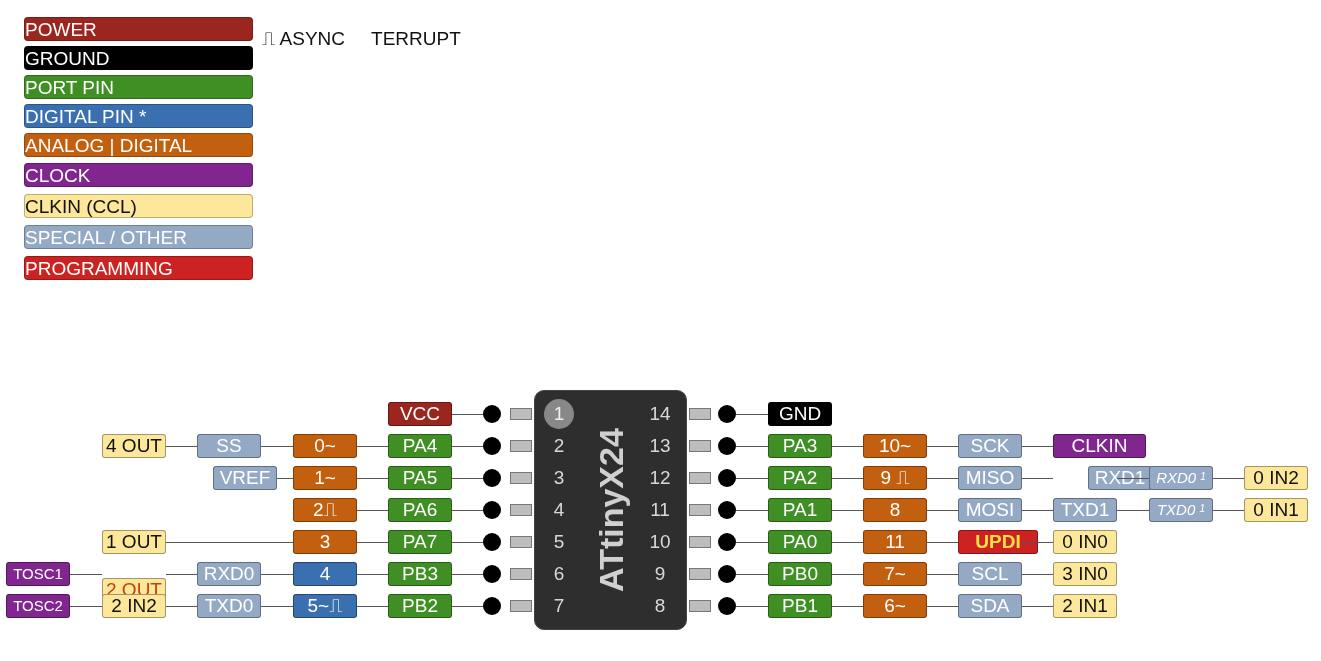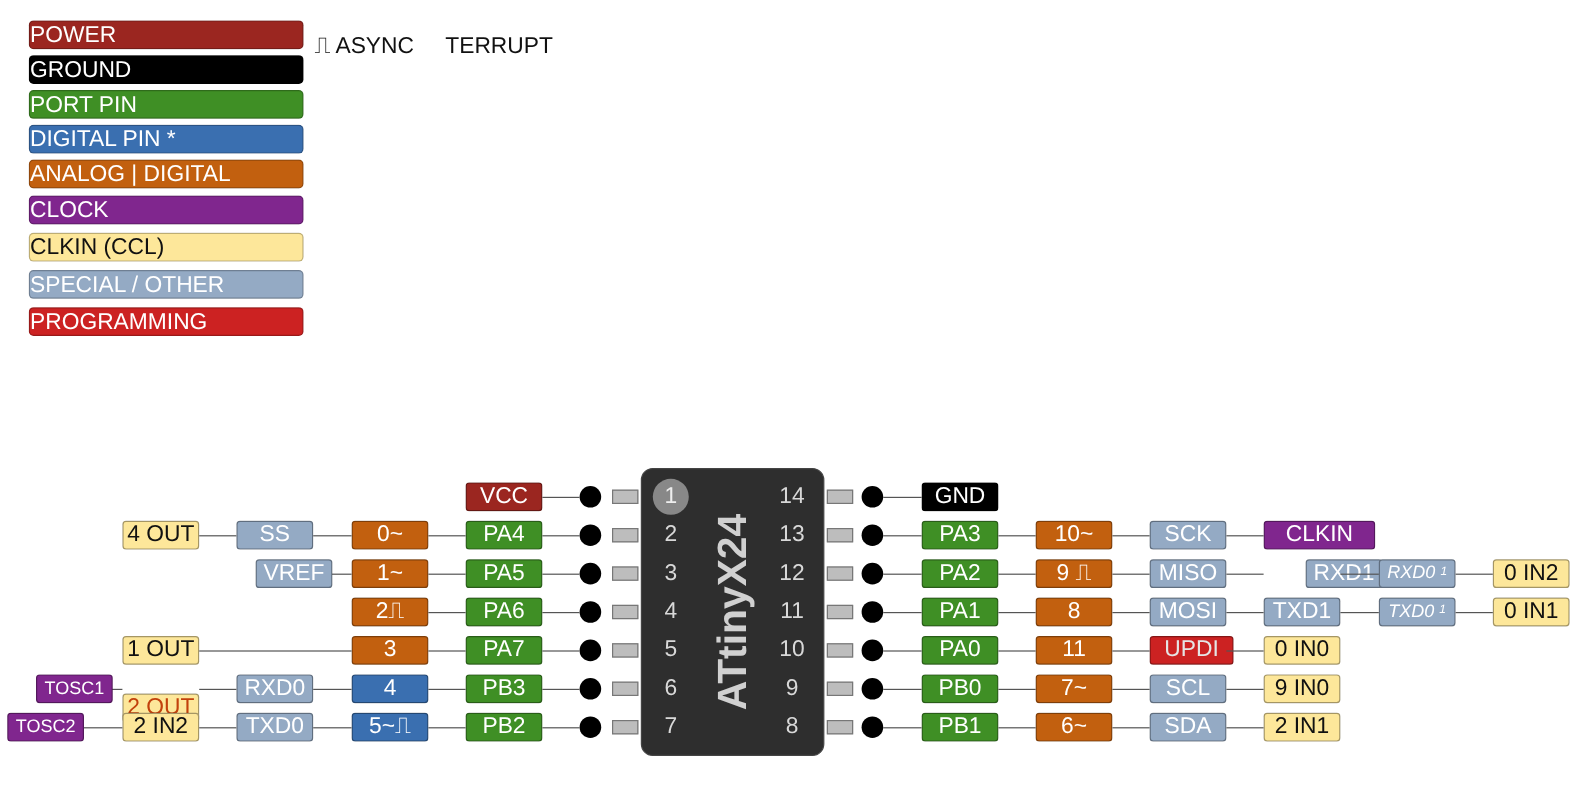--- a/index.html
+++ b/index.html
@@ -89,21 +89,21 @@
     <div class="dot" style="left: 483px; top: 565px;"></div>
     <div class="wire" style="left: 452px; top: 574px; width: 31px;"></div>
     <div class="lbl" style="left: 388px; top: 562px; width: 64px; background: rgb(63, 143, 37); color: rgb(255, 255, 255);">PB3</div>
     <div class="wire" style="left: 357px; top: 574px; width: 31px;"></div>
     <div class="lbl" style="left: 293px; top: 562px; width: 64px; background: rgb(58, 111, 176); color: rgb(255, 255, 255);">4</div>
     <div class="wire" style="left: 261px; top: 574px; width: 32px;"></div>
     <div class="lbl" style="left: 197px; top: 562px; width: 64px; background: rgb(148, 170, 196); color: rgb(255, 255, 255);">RXD0</div>
     <div class="wire" style="left: 166px; top: 574px; width: 31px;"></div>
     <div class="lbl" style="left: 102px; top: 578px; width: 64px; background: rgb(253, 231, 154); color: #c2410c;">2 OUT</div>
     <div class="wire" style="left: 70px; top: 574px; width: 32px;"></div>
-    <div class="lbl small" style="left: 6px; top: 562px; width: 64px; background: rgb(128, 38, 142); color: rgb(255, 255, 255); margin-left: 24px;">TOSC1</div>
+    <div class="lbl small" style="left: 6px; top: 562px; width: 64px; background: rgb(128, 38, 142); color: rgb(255, 255, 255);">TOSC1</div>
     <div class="pinnum" style="left: 539px; top: 563px;">6</div>
     <div class="leg" style="left: 510px; top: 600px;"></div>
     <div class="dot" style="left: 483px; top: 597px;"></div>
     <div class="wire" style="left: 452px; top: 606px; width: 31px;"></div>
     <div class="lbl" style="left: 388px; top: 594px; width: 64px; background: rgb(63, 143, 37); color: rgb(255, 255, 255);">PB2</div>
     <div class="wire" style="left: 357px; top: 606px; width: 31px;"></div>
     <div class="lbl" style="left: 293px; top: 594px; width: 64px; background: rgb(58, 111, 176); color: rgb(255, 255, 255);">5~⎍</div>
     <div class="wire" style="left: 261px; top: 606px; width: 32px;"></div>
     <div class="lbl" style="left: 197px; top: 594px; width: 64px; background: rgb(148, 170, 196); color: rgb(255, 255, 255);">TXD0</div>
     <div class="wire" style="left: 166px; top: 606px; width: 31px;"></div>
@@ -158,34 +158,34 @@
     <div class="wire" style="left: 1213px; top: 510px; width: 31px;"></div>
     <div class="lbl" style="left: 1244px; top: 498px; width: 64px; background: rgb(253, 231, 154); color: rgb(17, 17, 17);">0 IN1</div>
     <div class="pinnum" style="left: 640px; top: 499px;">11</div>
     <div class="leg" style="left: 689px; top: 536px;"></div>
     <div class="dot" style="left: 718px; top: 533px;"></div>
     <div class="wire" style="left: 736px; top: 542px; width: 32px;"></div>
     <div class="lbl" style="left: 768px; top: 530px; width: 64px; background: rgb(63, 143, 37); color: rgb(255, 255, 255);">PA0</div>
     <div class="wire" style="left: 832px; top: 542px; width: 31px;"></div>
     <div class="lbl" style="left: 863px; top: 530px; width: 64px; background: rgb(194, 96, 15); color: rgb(255, 255, 255);">11</div>
     <div class="wire" style="left: 927px; top: 542px; width: 31px;"></div>
-    <div class="lbl" style="left: 958px; top: 530px; width: 70px; background: rgb(204, 34, 34); color: #e5e5e5;">UPDI</div>
+    <div class="lbl" style="left: 958px; top: 530px; width: 80px; background: rgb(204, 34, 34); color: #fde047; font-weight: bold;">UPDI</div>
     <div class="wire" style="left: 1022px; top: 542px; width: 31px;"></div>
     <div class="lbl" style="left: 1053px; top: 530px; width: 64px; background: rgb(253, 231, 154); color: rgb(17, 17, 17);">0 IN0</div>
     <div class="pinnum" style="left: 640px; top: 531px;">10</div>
     <div class="leg" style="left: 689px; top: 568px;"></div>
     <div class="dot" style="left: 718px; top: 565px;"></div>
     <div class="wire" style="left: 736px; top: 574px; width: 32px;"></div>
     <div class="lbl" style="left: 768px; top: 562px; width: 64px; background: rgb(63, 143, 37); color: rgb(255, 255, 255);">PB0</div>
     <div class="wire" style="left: 832px; top: 574px; width: 31px;"></div>
     <div class="lbl" style="left: 863px; top: 562px; width: 64px; background: rgb(194, 96, 15); color: rgb(255, 255, 255);">7~</div>
     <div class="wire" style="left: 927px; top: 574px; width: 31px;"></div>
     <div class="lbl" style="left: 958px; top: 562px; width: 64px; background: rgb(148, 170, 196); color: rgb(255, 255, 255);">SCL</div>
     <div class="wire" style="left: 1022px; top: 574px; width: 31px;"></div>
-    <div class="lbl" style="left: 1053px; top: 562px; width: 64px; background: rgb(253, 231, 154); color: rgb(17, 17, 17);">9 IN0</div>
+    <div class="lbl" style="left: 1053px; top: 562px; width: 64px; background: rgb(253, 231, 154); color: rgb(17, 17, 17);">3 IN0</div>
     <div class="pinnum" style="left: 640px; top: 563px;">9</div>
     <div class="leg" style="left: 689px; top: 600px;"></div>
     <div class="dot" style="left: 718px; top: 597px;"></div>
     <div class="wire" style="left: 736px; top: 606px; width: 32px;"></div>
     <div class="lbl" style="left: 768px; top: 594px; width: 64px; background: rgb(63, 143, 37); color: rgb(255, 255, 255);">PB1</div>
     <div class="wire" style="left: 832px; top: 606px; width: 31px;"></div>
     <div class="lbl" style="left: 863px; top: 594px; width: 64px; background: rgb(194, 96, 15); color: rgb(255, 255, 255);">6~</div>
     <div class="wire" style="left: 927px; top: 606px; width: 31px;"></div>
     <div class="lbl" style="left: 958px; top: 594px; width: 64px; background: rgb(148, 170, 196); color: rgb(255, 255, 255);">SDA</div>
     <div class="wire" style="left: 1022px; top: 606px; width: 31px;"></div>

